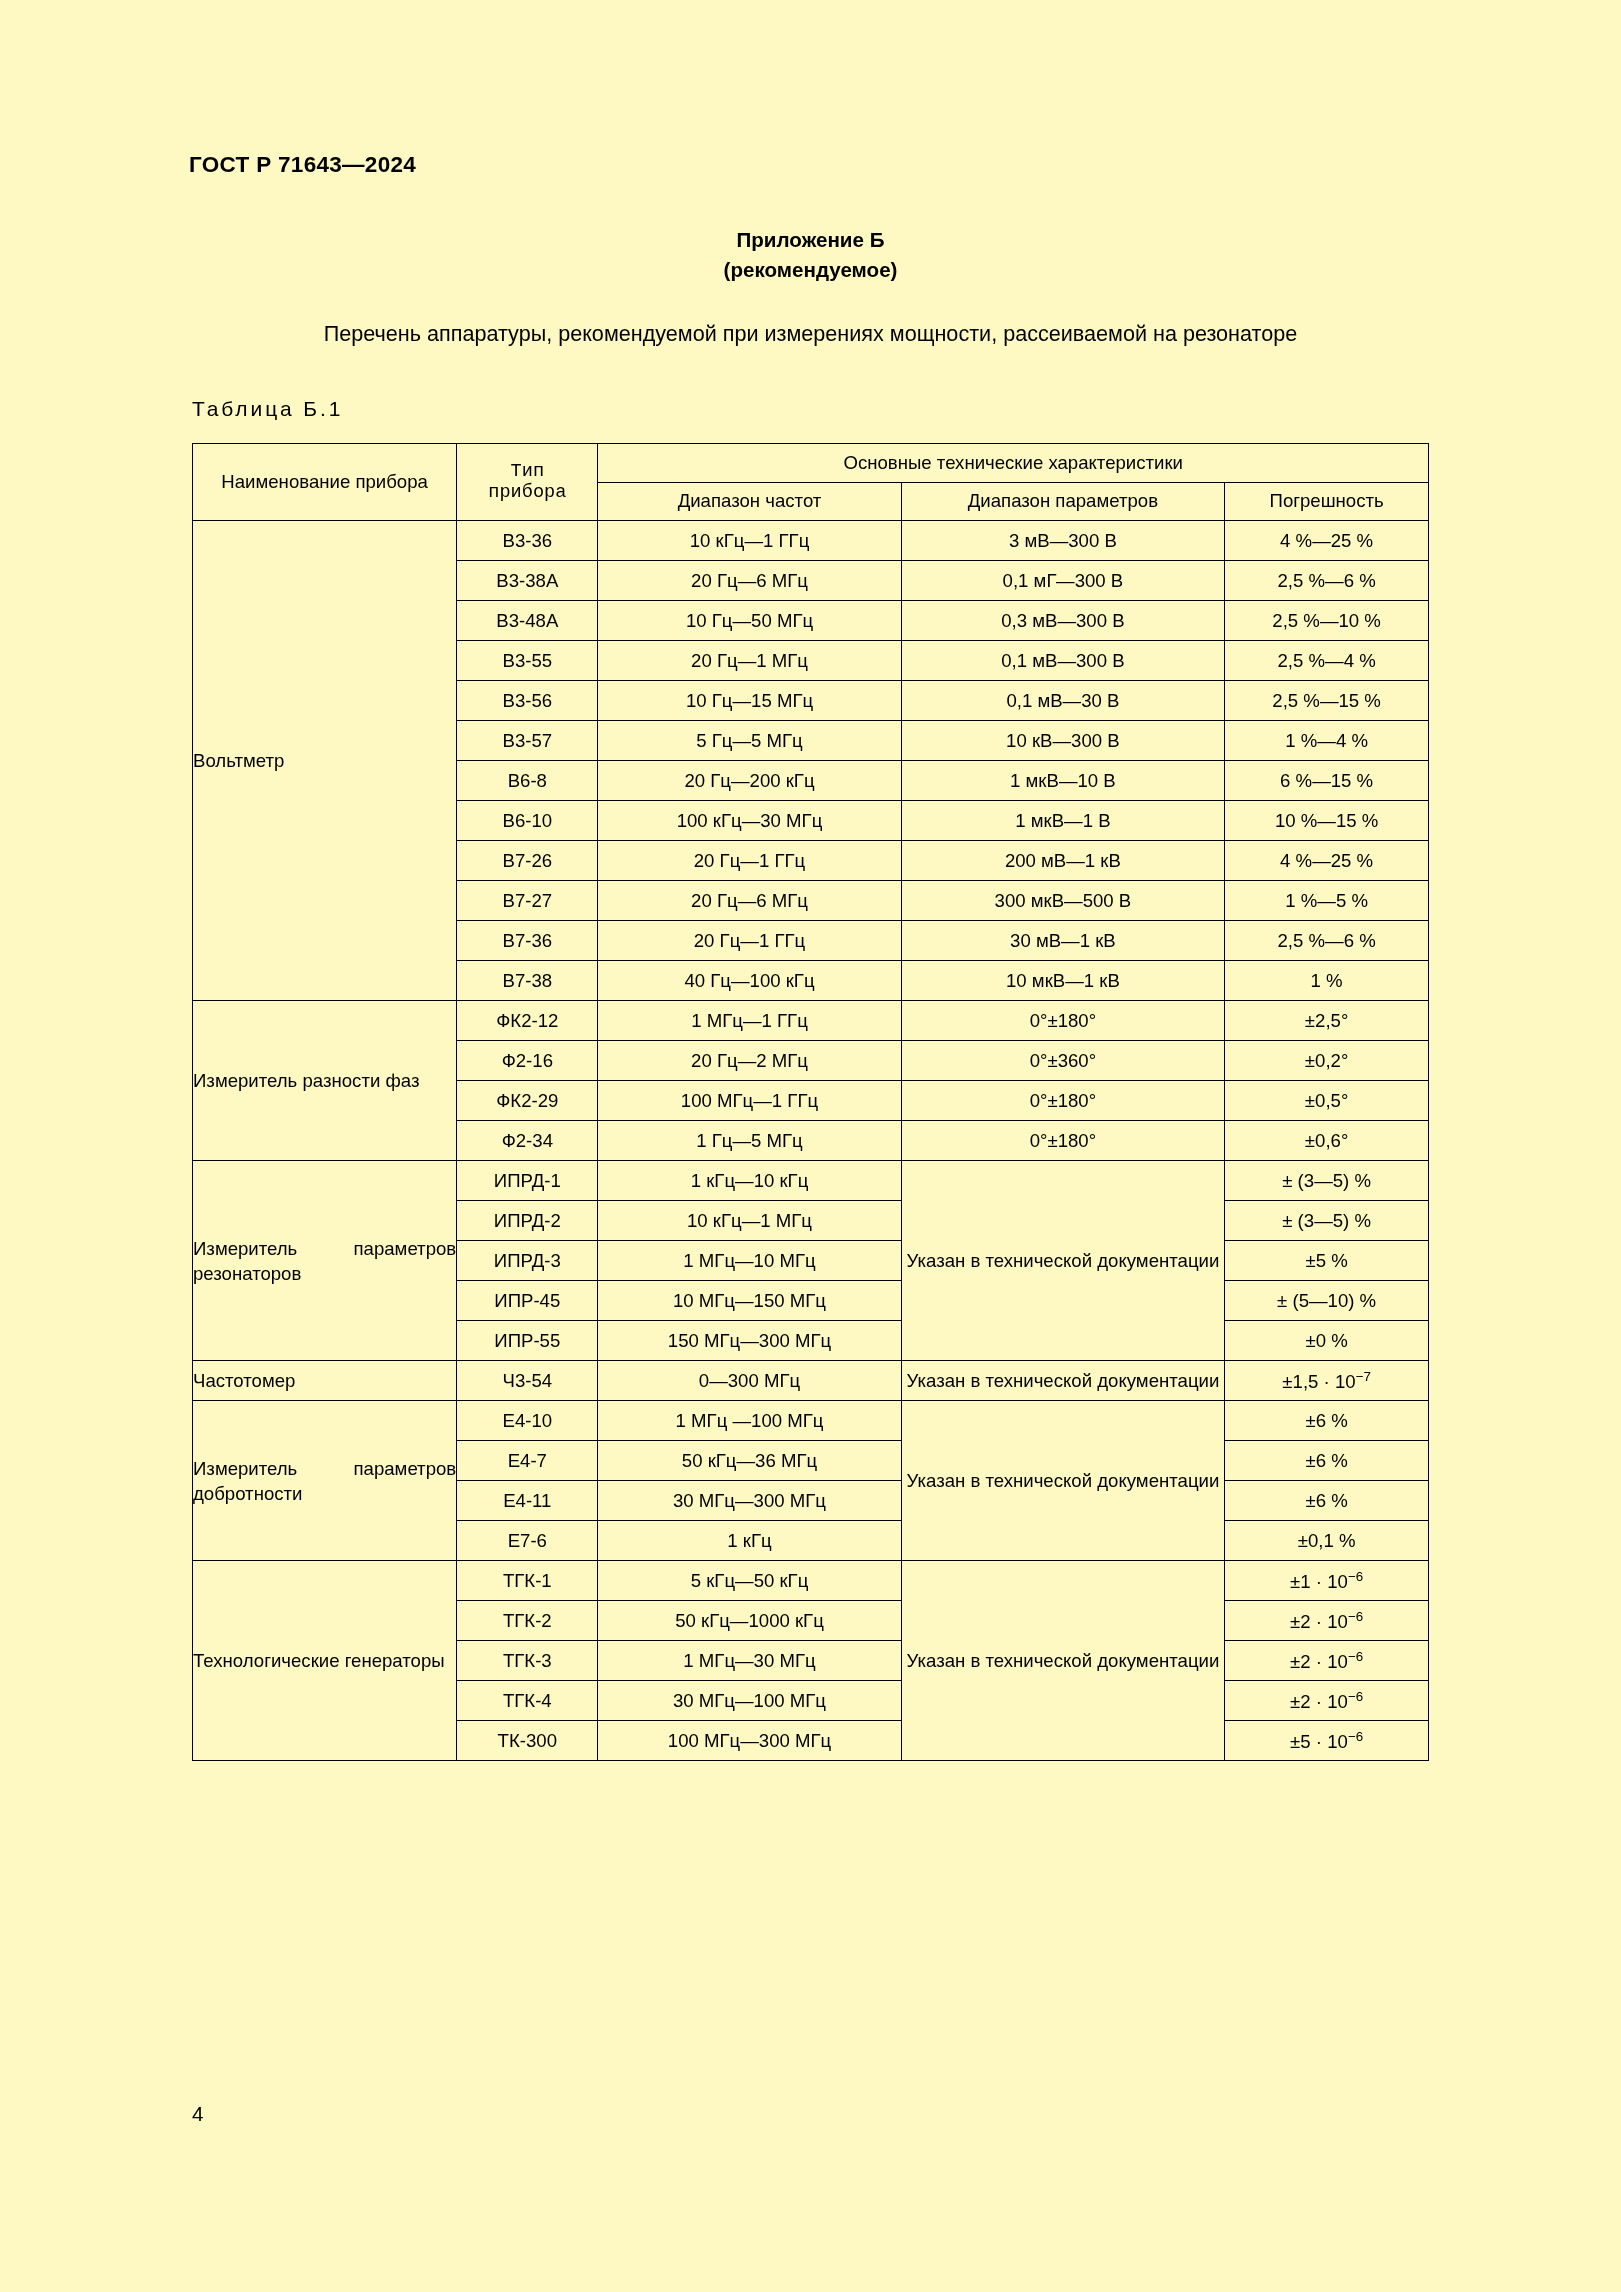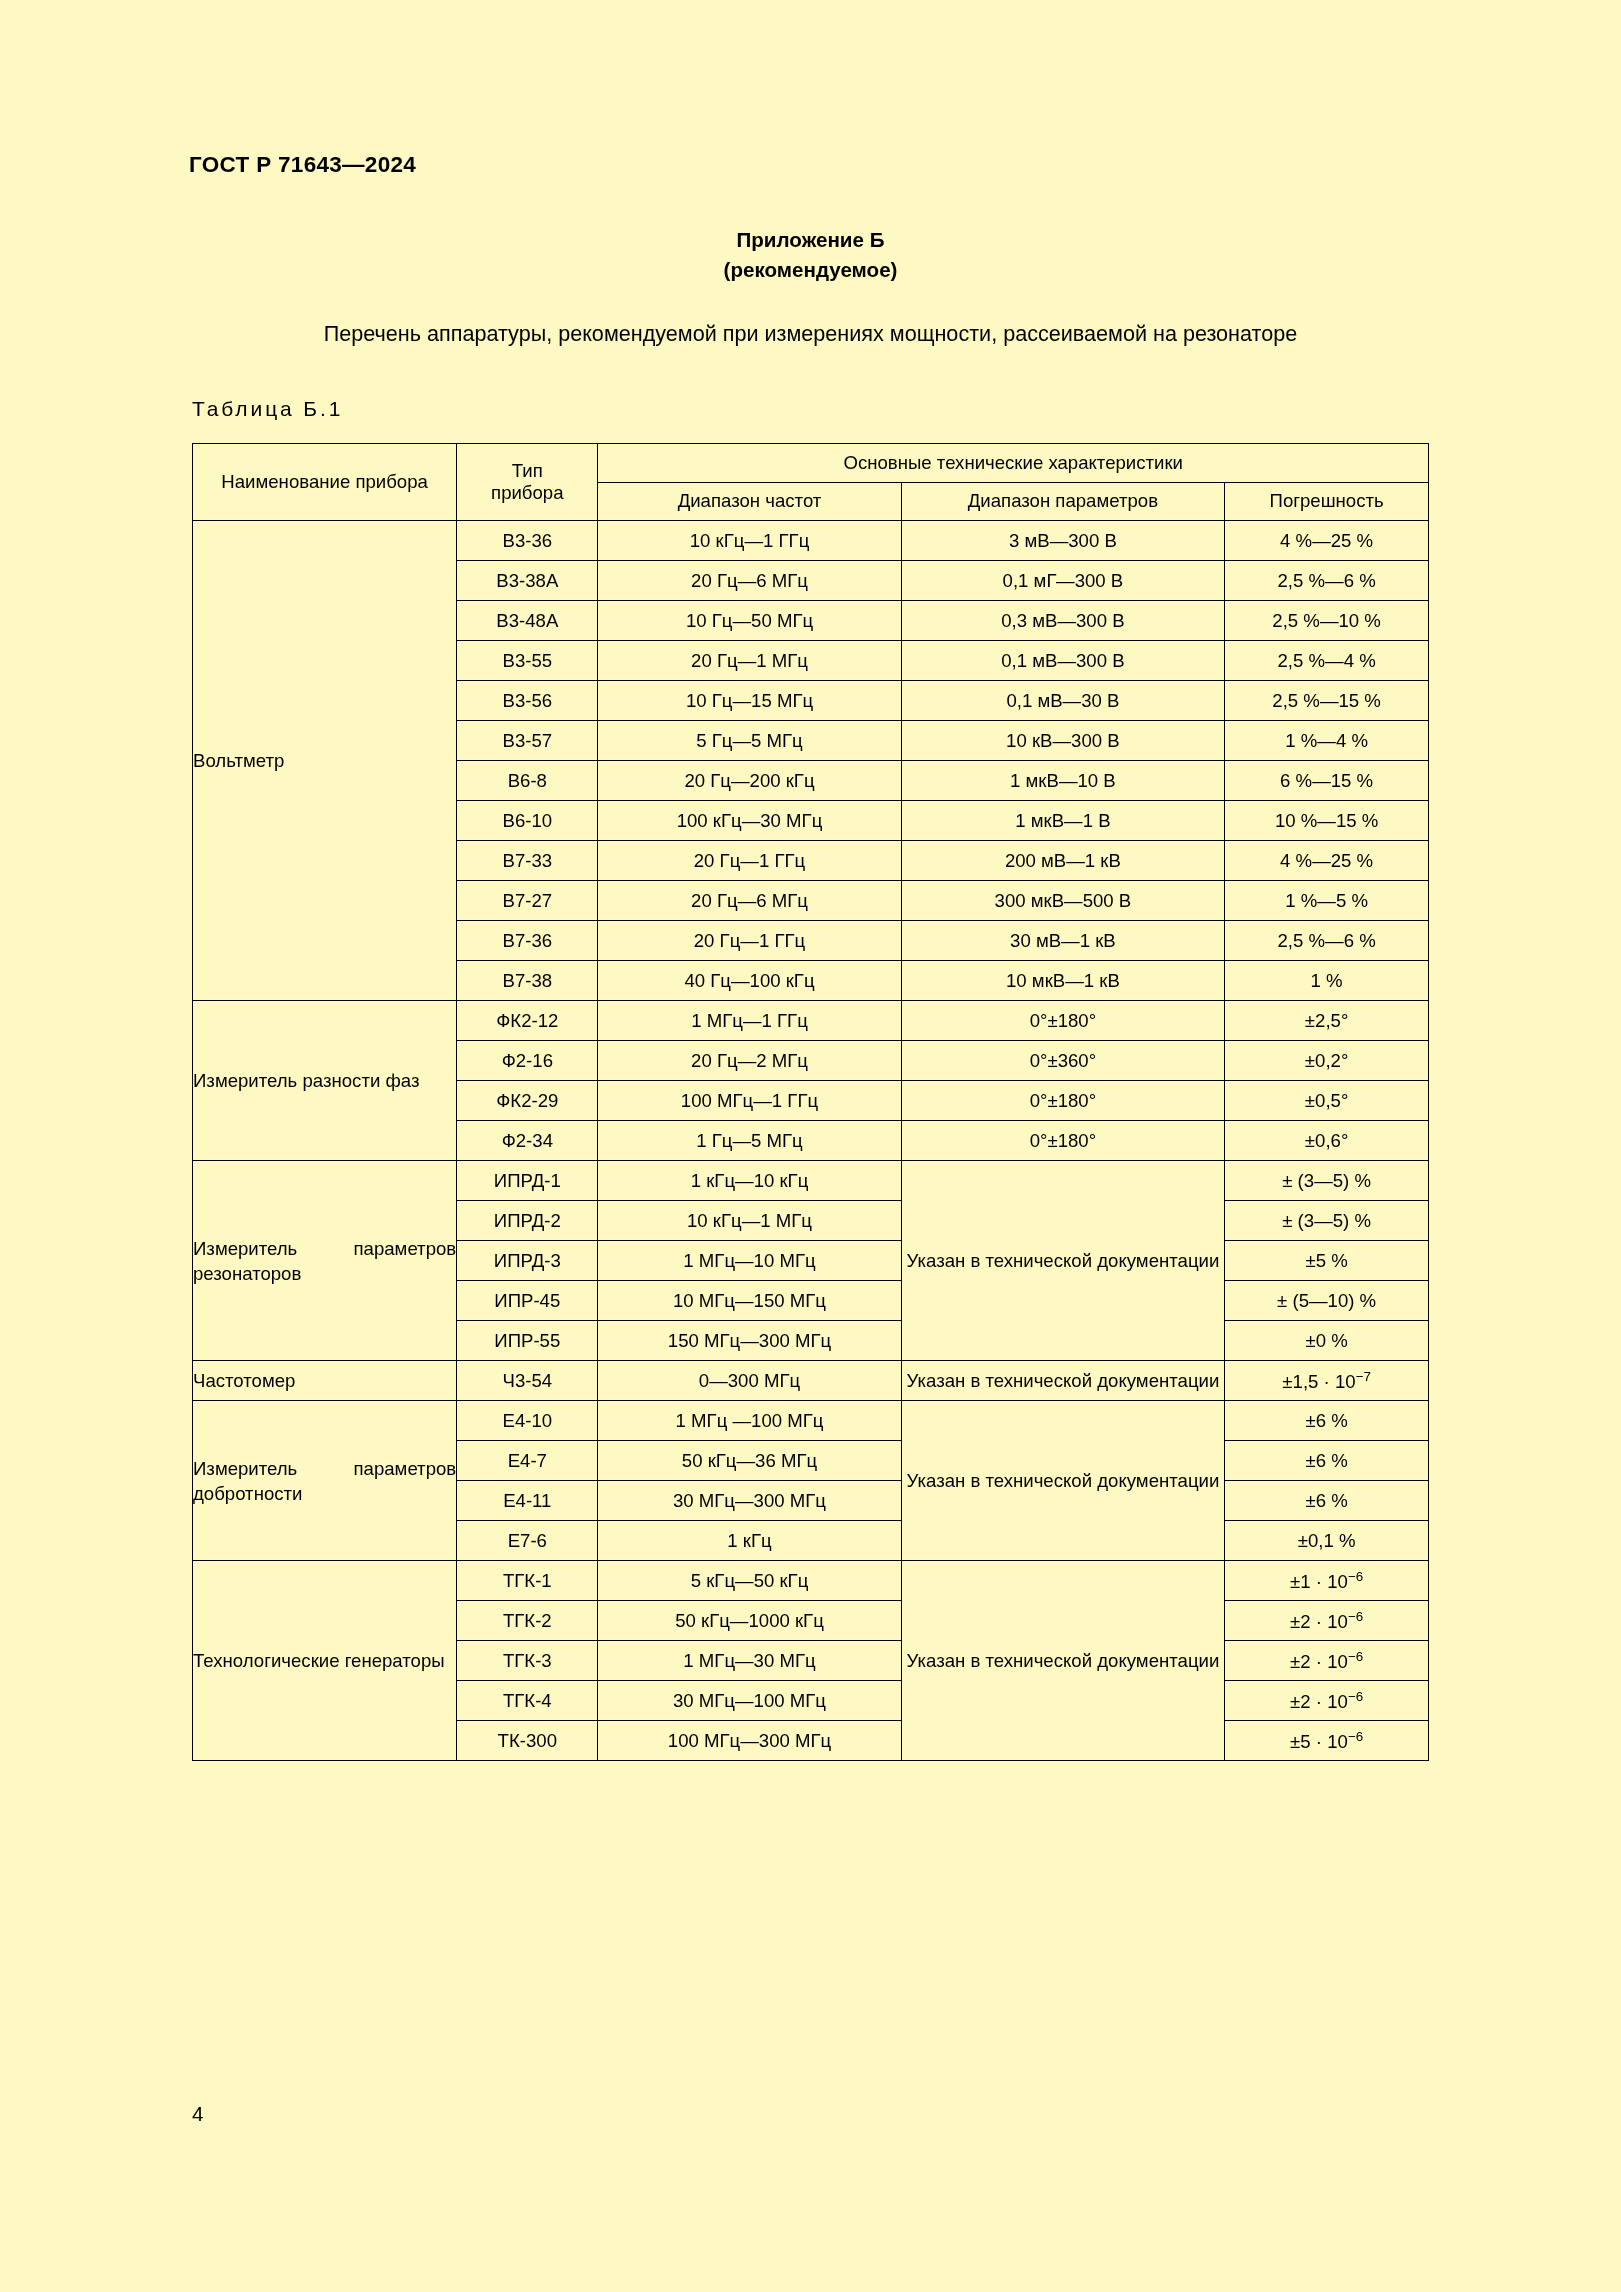--- a/index.html
+++ b/index.html
@@ -94,21 +94,21 @@
   .name-cell.just {
     text-align: justify;
   }
   .mid {
     vertical-align: middle;
     text-align: center;
     padding: 5.9px 9.8px;
     line-height: 1.4;
   }
   .col-name { width: 245px; }
-  .col-type { width: 125px; }
+  .col-type { width: 125px; font-family: Liberation Mono, monospace; }
   .col-freq { width: 283px; }
   .col-par  { width: 303px; }
   .col-err  { width: 186px; }
   .row-h { height: 40px; }
   sup { font-size: 0.72em; vertical-align: super; }
   .pageno {
     position: absolute;
     left: 192px;
     top: 2102px;
     font-size: 20.6px;
@@ -187,21 +187,21 @@
           <td class="cell-c">1 мкВ—10 В</td>
           <td class="cell-c">6 %—15 %</td>
         </tr>
         <tr class="row-h">
           <td class="cell-c">В6-10</td>
           <td class="cell-c">100 кГц—30 МГц</td>
           <td class="cell-c">1 мкВ—1 В</td>
           <td class="cell-c">10 %—15 %</td>
         </tr>
         <tr class="row-h">
-          <td class="cell-c">В7-33</td>
+          <td class="cell-c">В7-26</td>
           <td class="cell-c">20 Гц—1 ГГц</td>
           <td class="cell-c">200 мВ—1 кВ</td>
           <td class="cell-c">4 %—25 %</td>
         </tr>
         <tr class="row-h">
           <td class="cell-c">В7-27</td>
           <td class="cell-c">20 Гц—6 МГц</td>
           <td class="cell-c">300 мкВ—500 В</td>
           <td class="cell-c">1 %—5 %</td>
         </tr>

